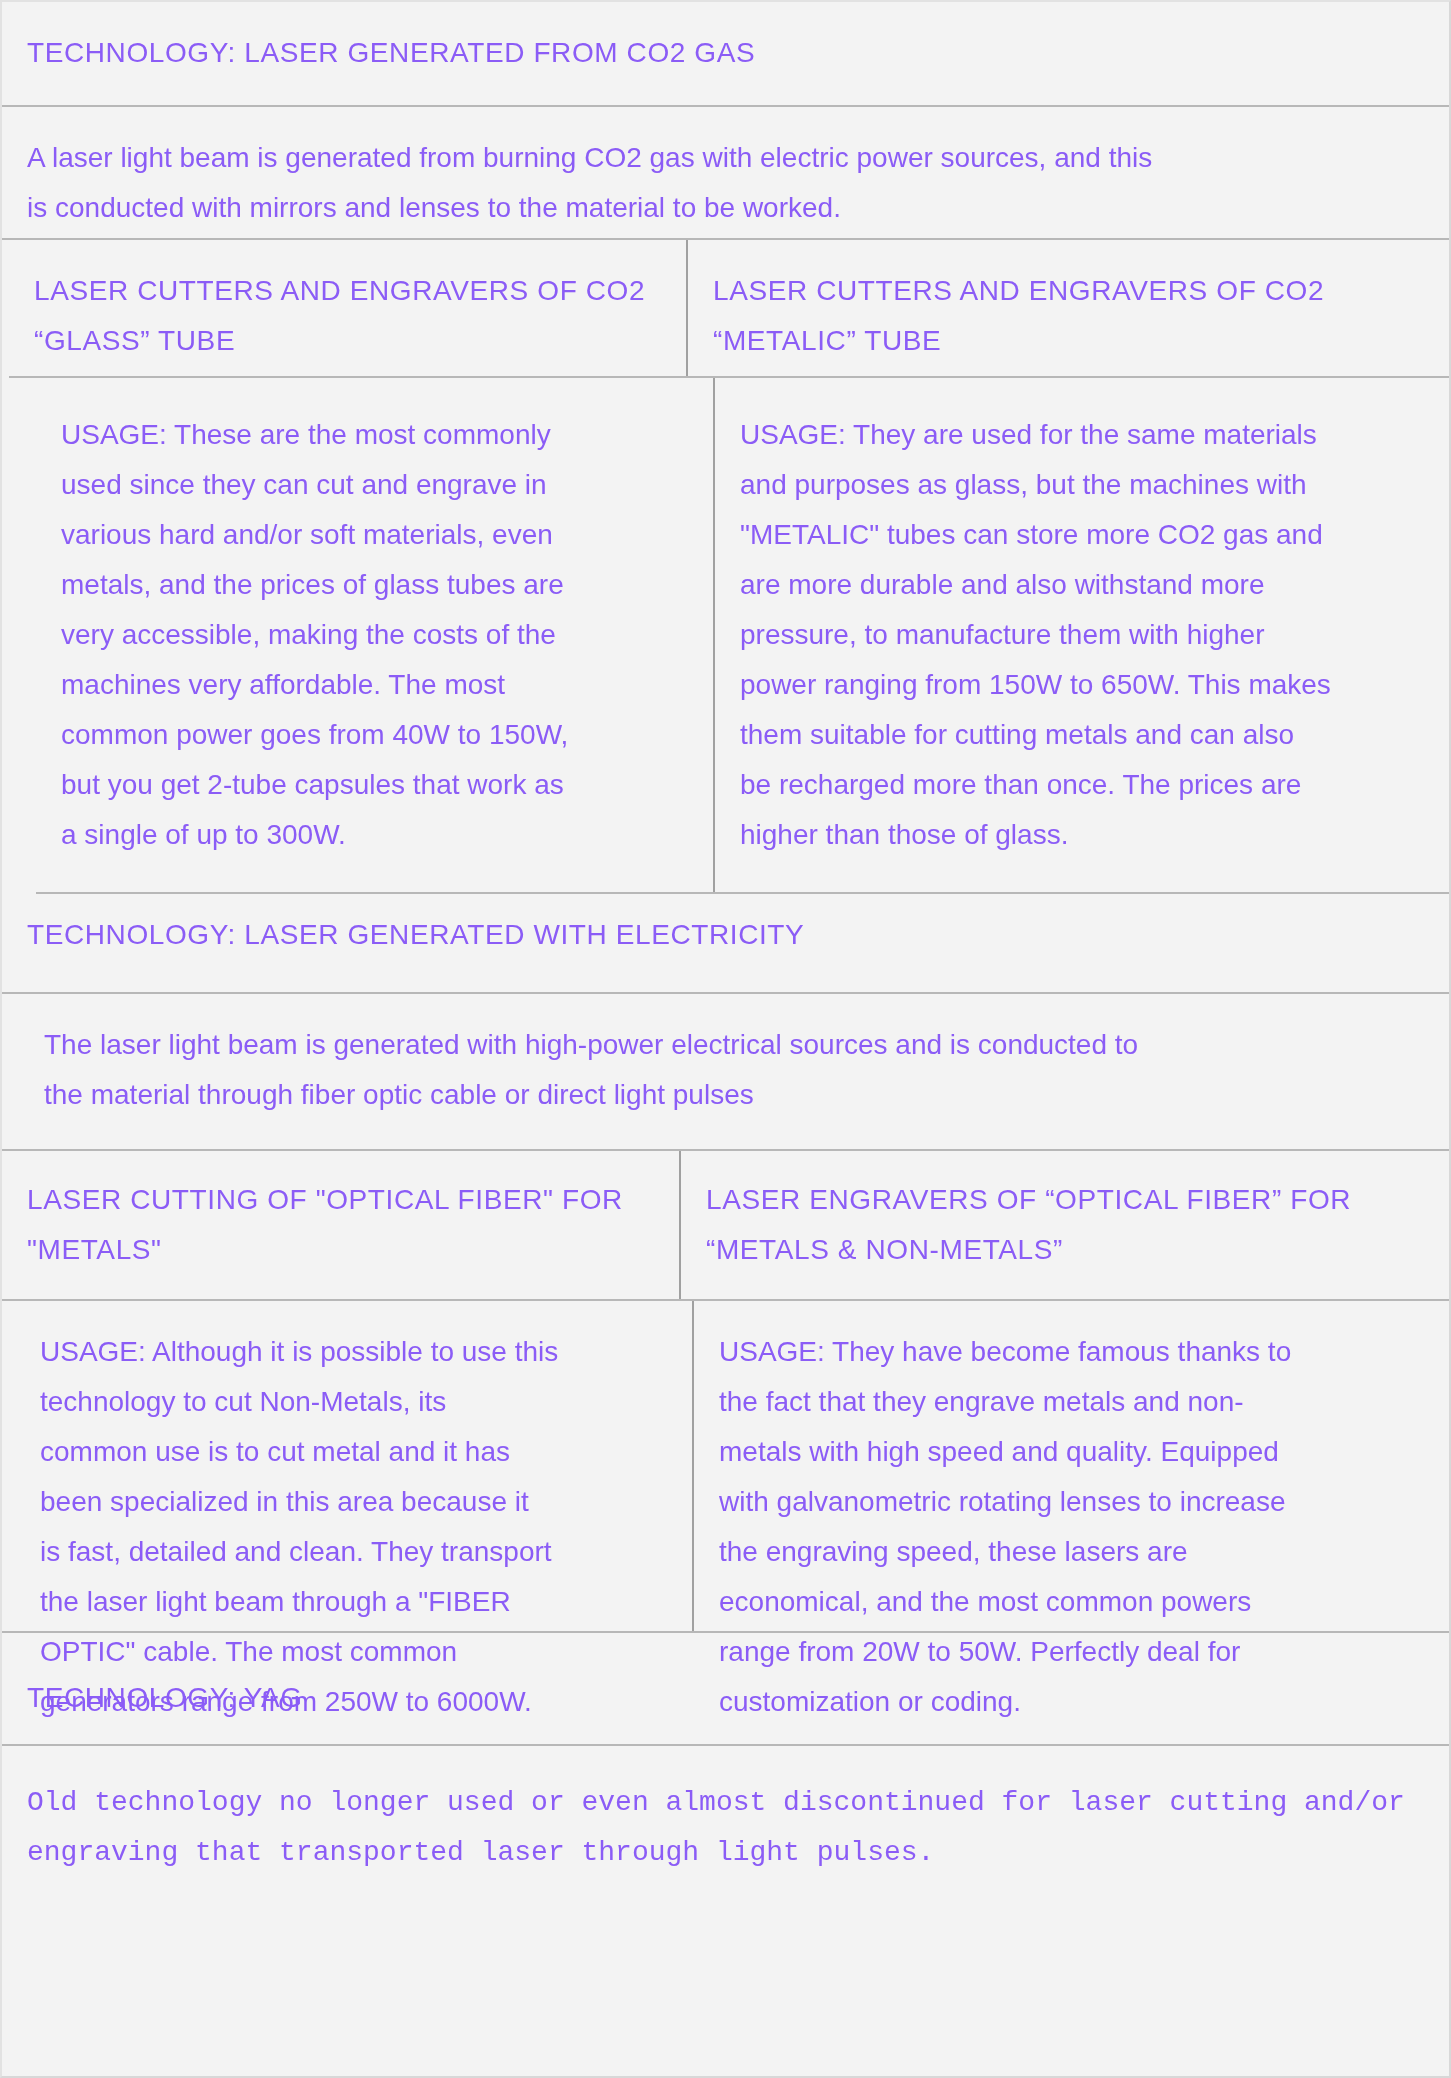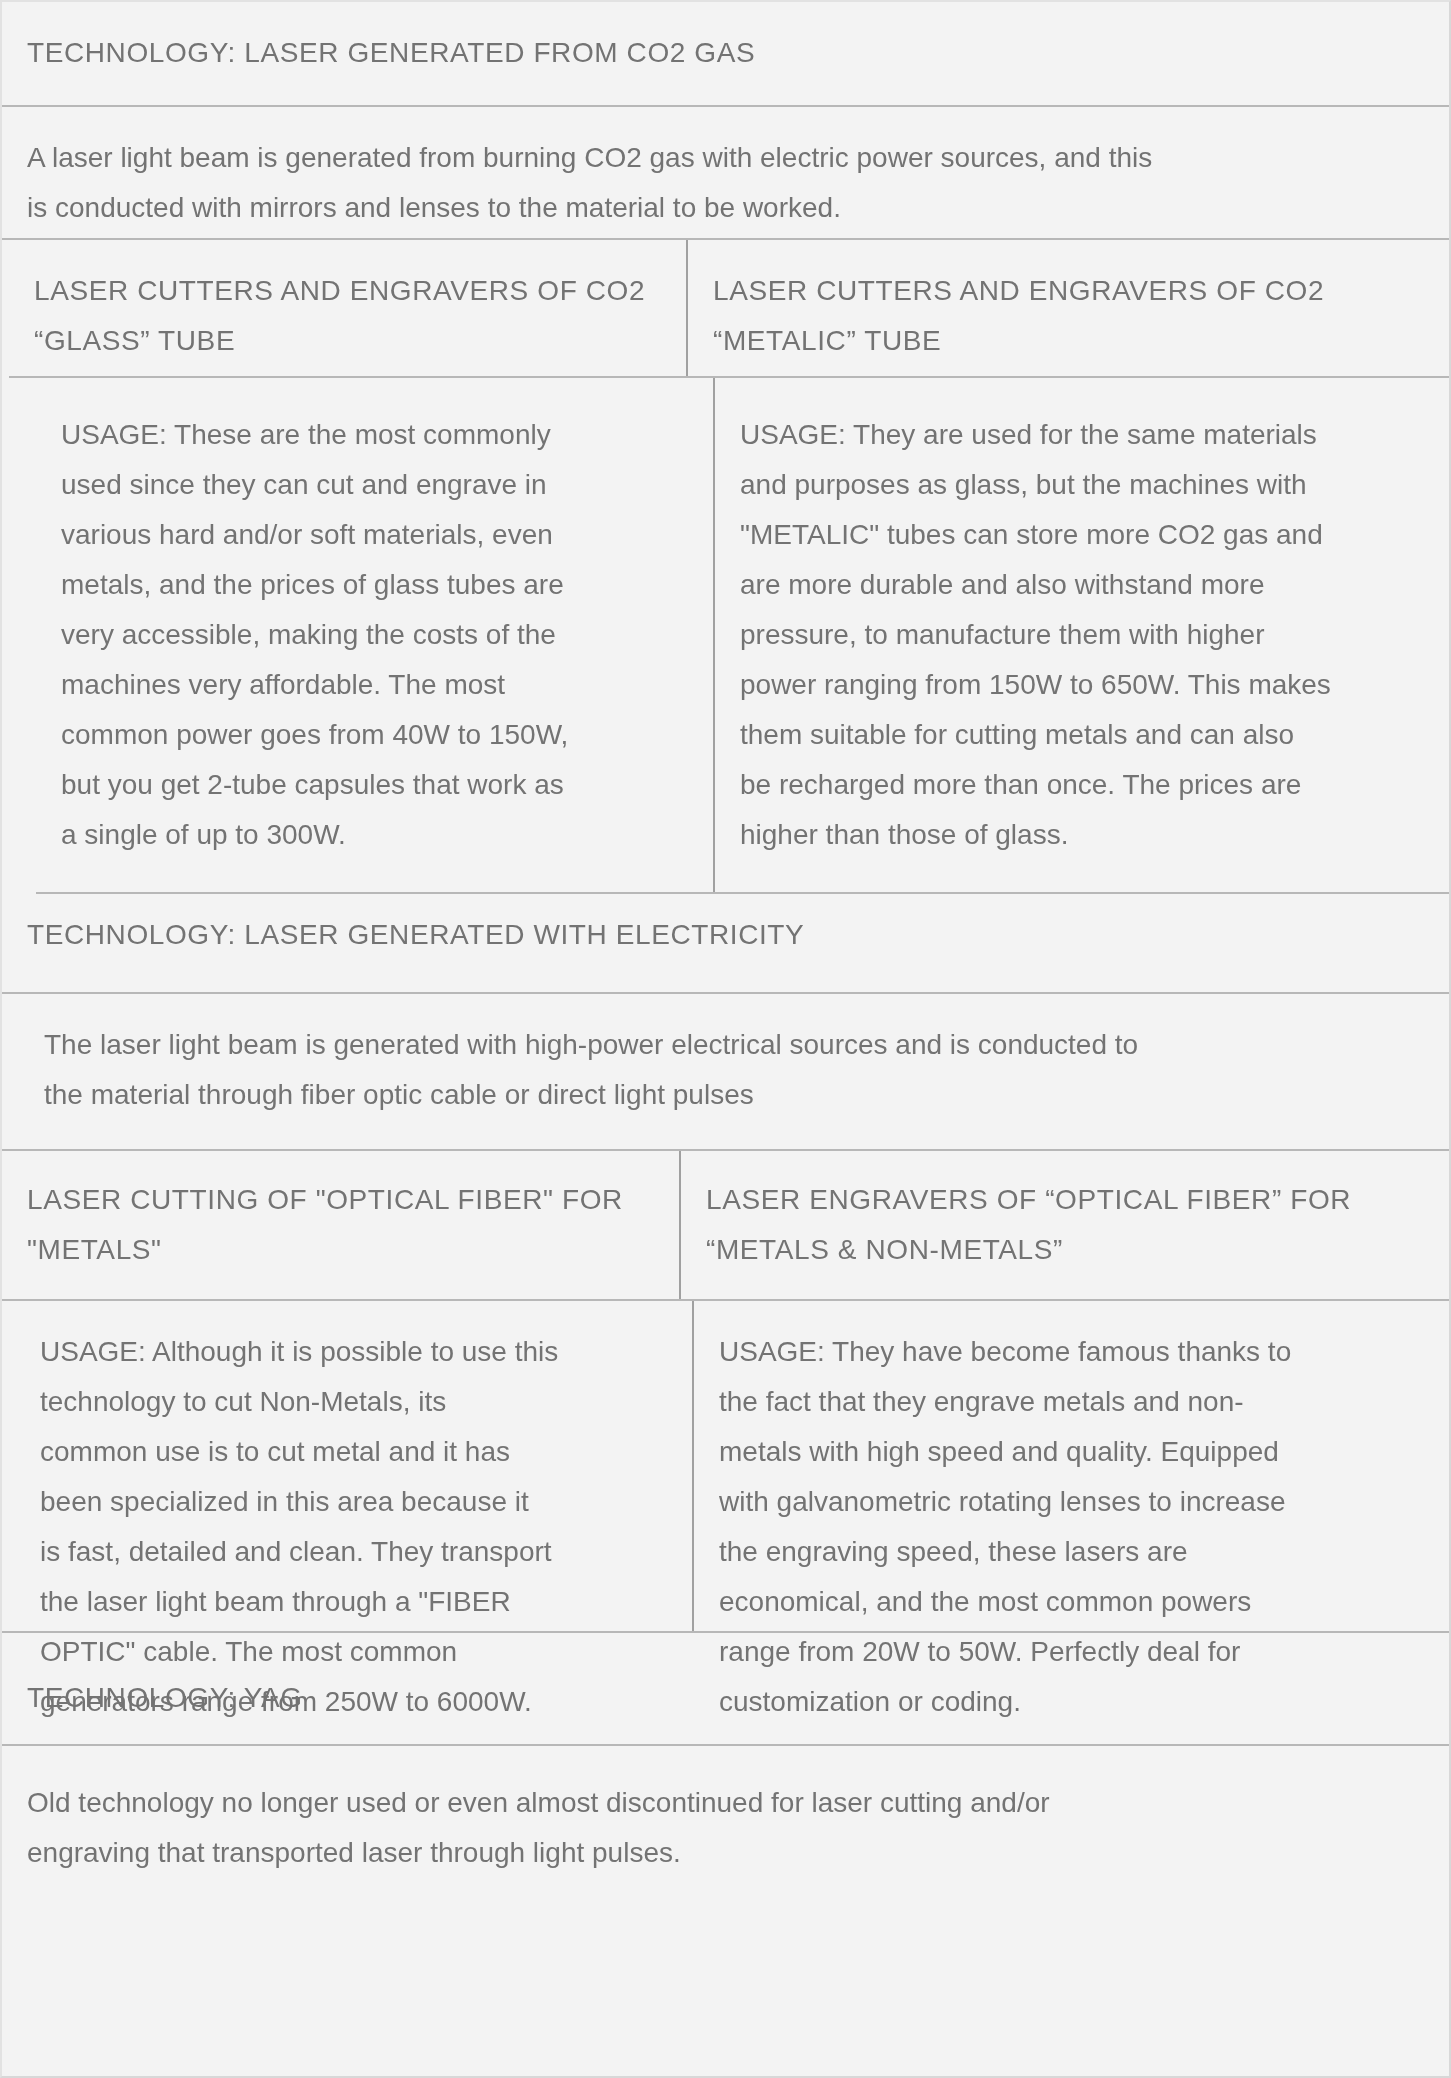--- a/index.html
+++ b/index.html
@@ -17,25 +17,25 @@
     border-top-color: #e2e2e2;
     border-left-color: #e2e2e2;
     overflow: hidden;
   }
   .row {
     display: flex;
     width: 100%;
     box-sizing: border-box;
     border-bottom: 2px solid #b7b7b7;
   }
-  .row:last-child { border-bottom: none; }
+  .row:last-child { border-bottom: none; font-family: Liberation Mono, monospace; }
   .cell {
     box-sizing: border-box;
     padding: 26px 25px;
-    color: #737373;
+    color: #8b5cf6;
     font-size: 28px;
     line-height: 50px;
     font-weight: 400;
     white-space: pre-line;
   }
   .caps { letter-spacing: 0.6px; }
   .full { flex: 1 1 auto; }
   .col-left {
     flex: 0 0 679px;
     border-right: 2px solid #a0a0a0;

